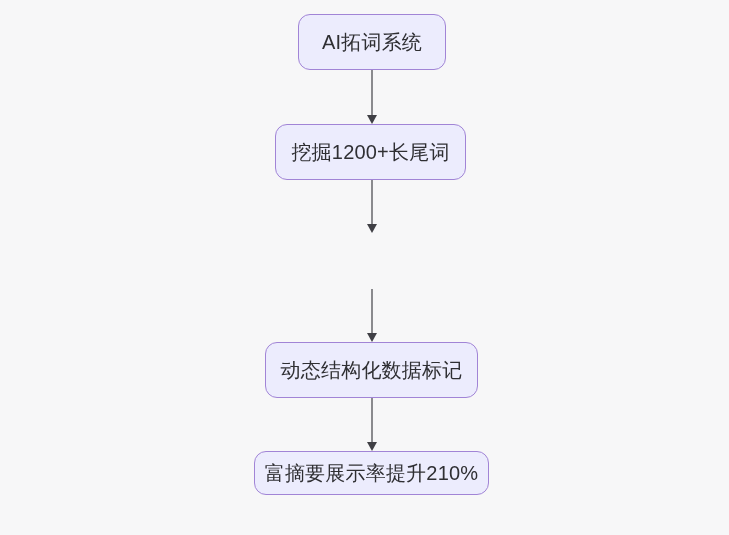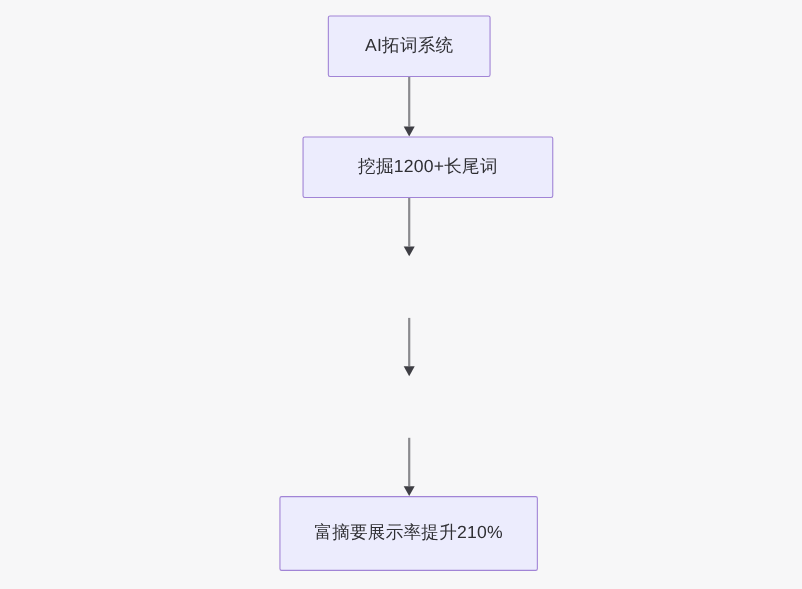--- a/index.html
+++ b/index.html
@@ -16,26 +16,26 @@
   #flowchart {
     position: relative;
     width: 729px;
     height: 535px;
   }
   .node {
     position: absolute;
     box-sizing: border-box;
     background: #ececfd;
     border: 1.6px solid #a184d6;
-    border-radius: 2px;
+    border-radius: 12px;
     display: flex;
     align-items: center;
     justify-content: center;
     color: #2f2f33;
-    font-size: 16px;
+    font-size: 20px;
     letter-spacing: 0.2px;
     white-space: nowrap;
     line-height: 1;
   }
   .node-label {
     display: block;
     text-align: center;
   }
   .edge {
     position: absolute;
@@ -79,23 +79,26 @@
 
   <div class="edge" style="left:371px; top:398px; height:53px;">
     <div class="edge-line" style="height:44px;"></div>
     <div class="edge-head" style="top:44px;"></div>
   </div>
 
   <div class="node" style="left:298px; top:14px; width:148px; height:56px;">
     <span class="node-label">AI拓词系统</span>
   </div>
 
-  <div class="node" style="left:275px; top:124px; width:228px; height:56px;">
+  <div class="node" style="left:275px; top:124px; width:191px; height:56px;">
     <span class="node-label">挖掘1200+长尾词</span>
   </div>
 
 
+  <div class="node" style="left:265px; top:342px; width:213px; height:56px;">
+    <span class="node-label">动态结构化数据标记</span>
+  </div>
 
-  <div class="node" style="left:254px; top:451px; width:235px; height:68px;">
+  <div class="node" style="left:254px; top:451px; width:235px; height:44px;">
     <span class="node-label">富摘要展示率提升210%</span>
   </div>
 
 </div>
 
 </body></html>

